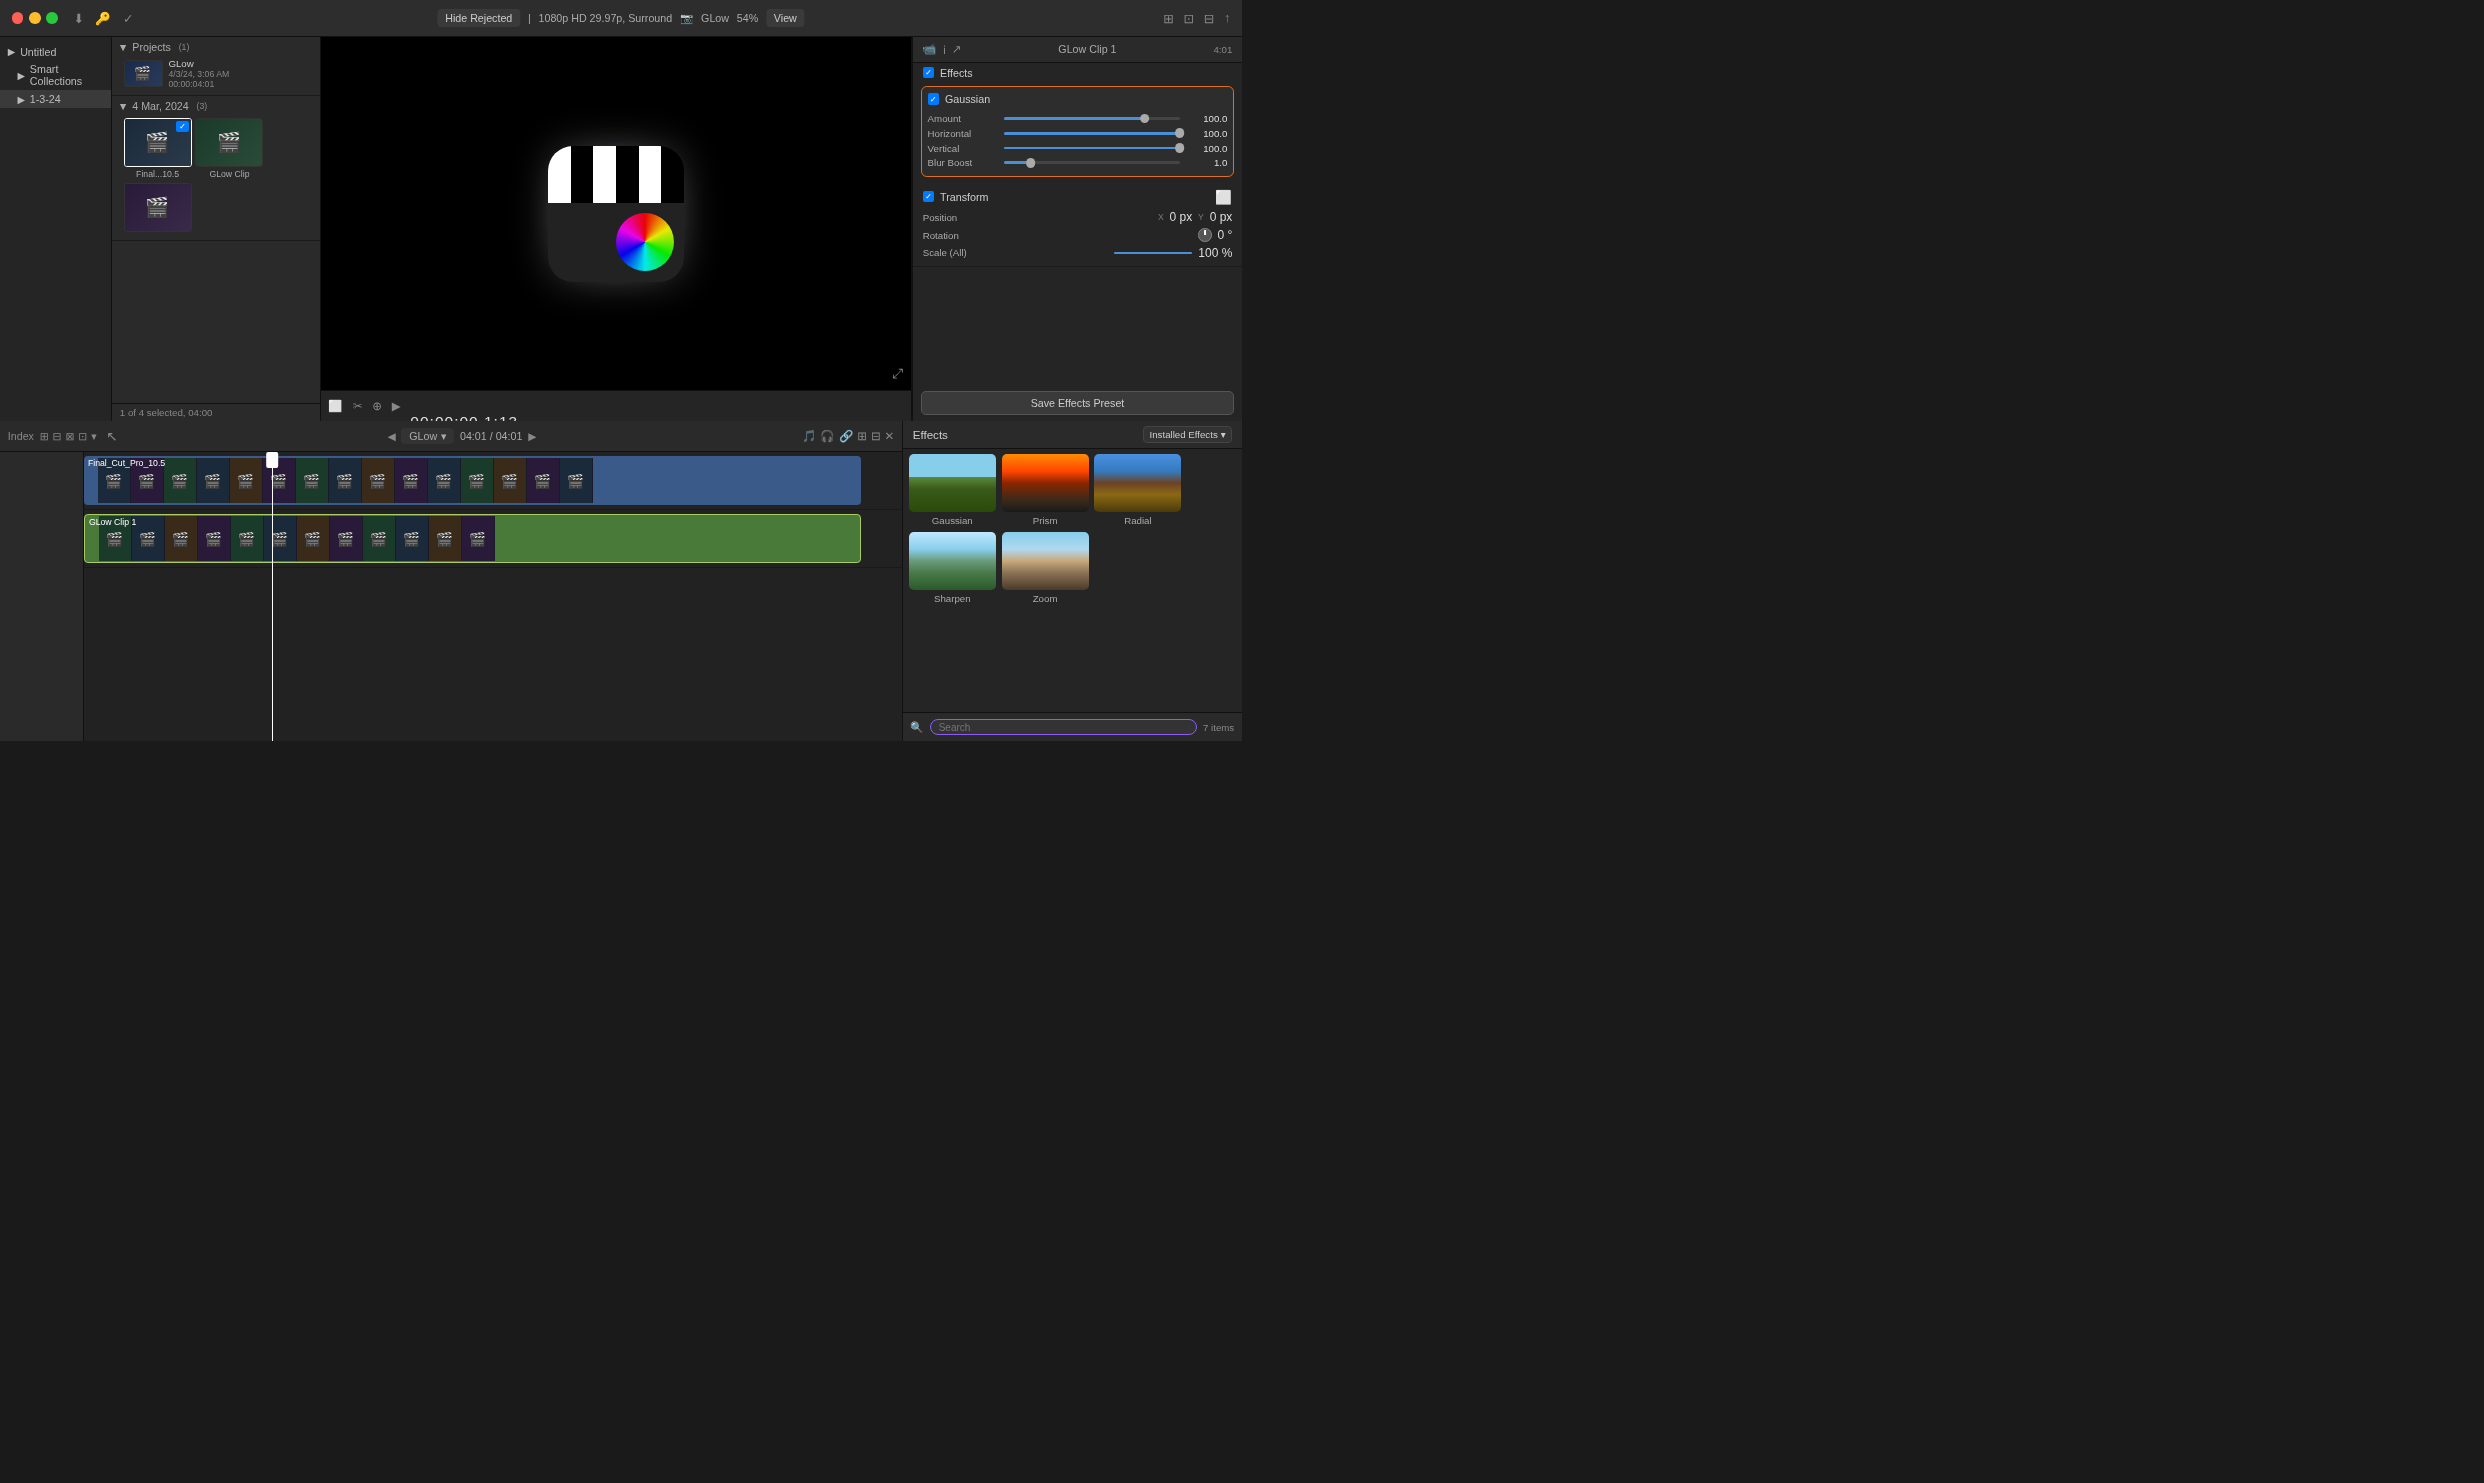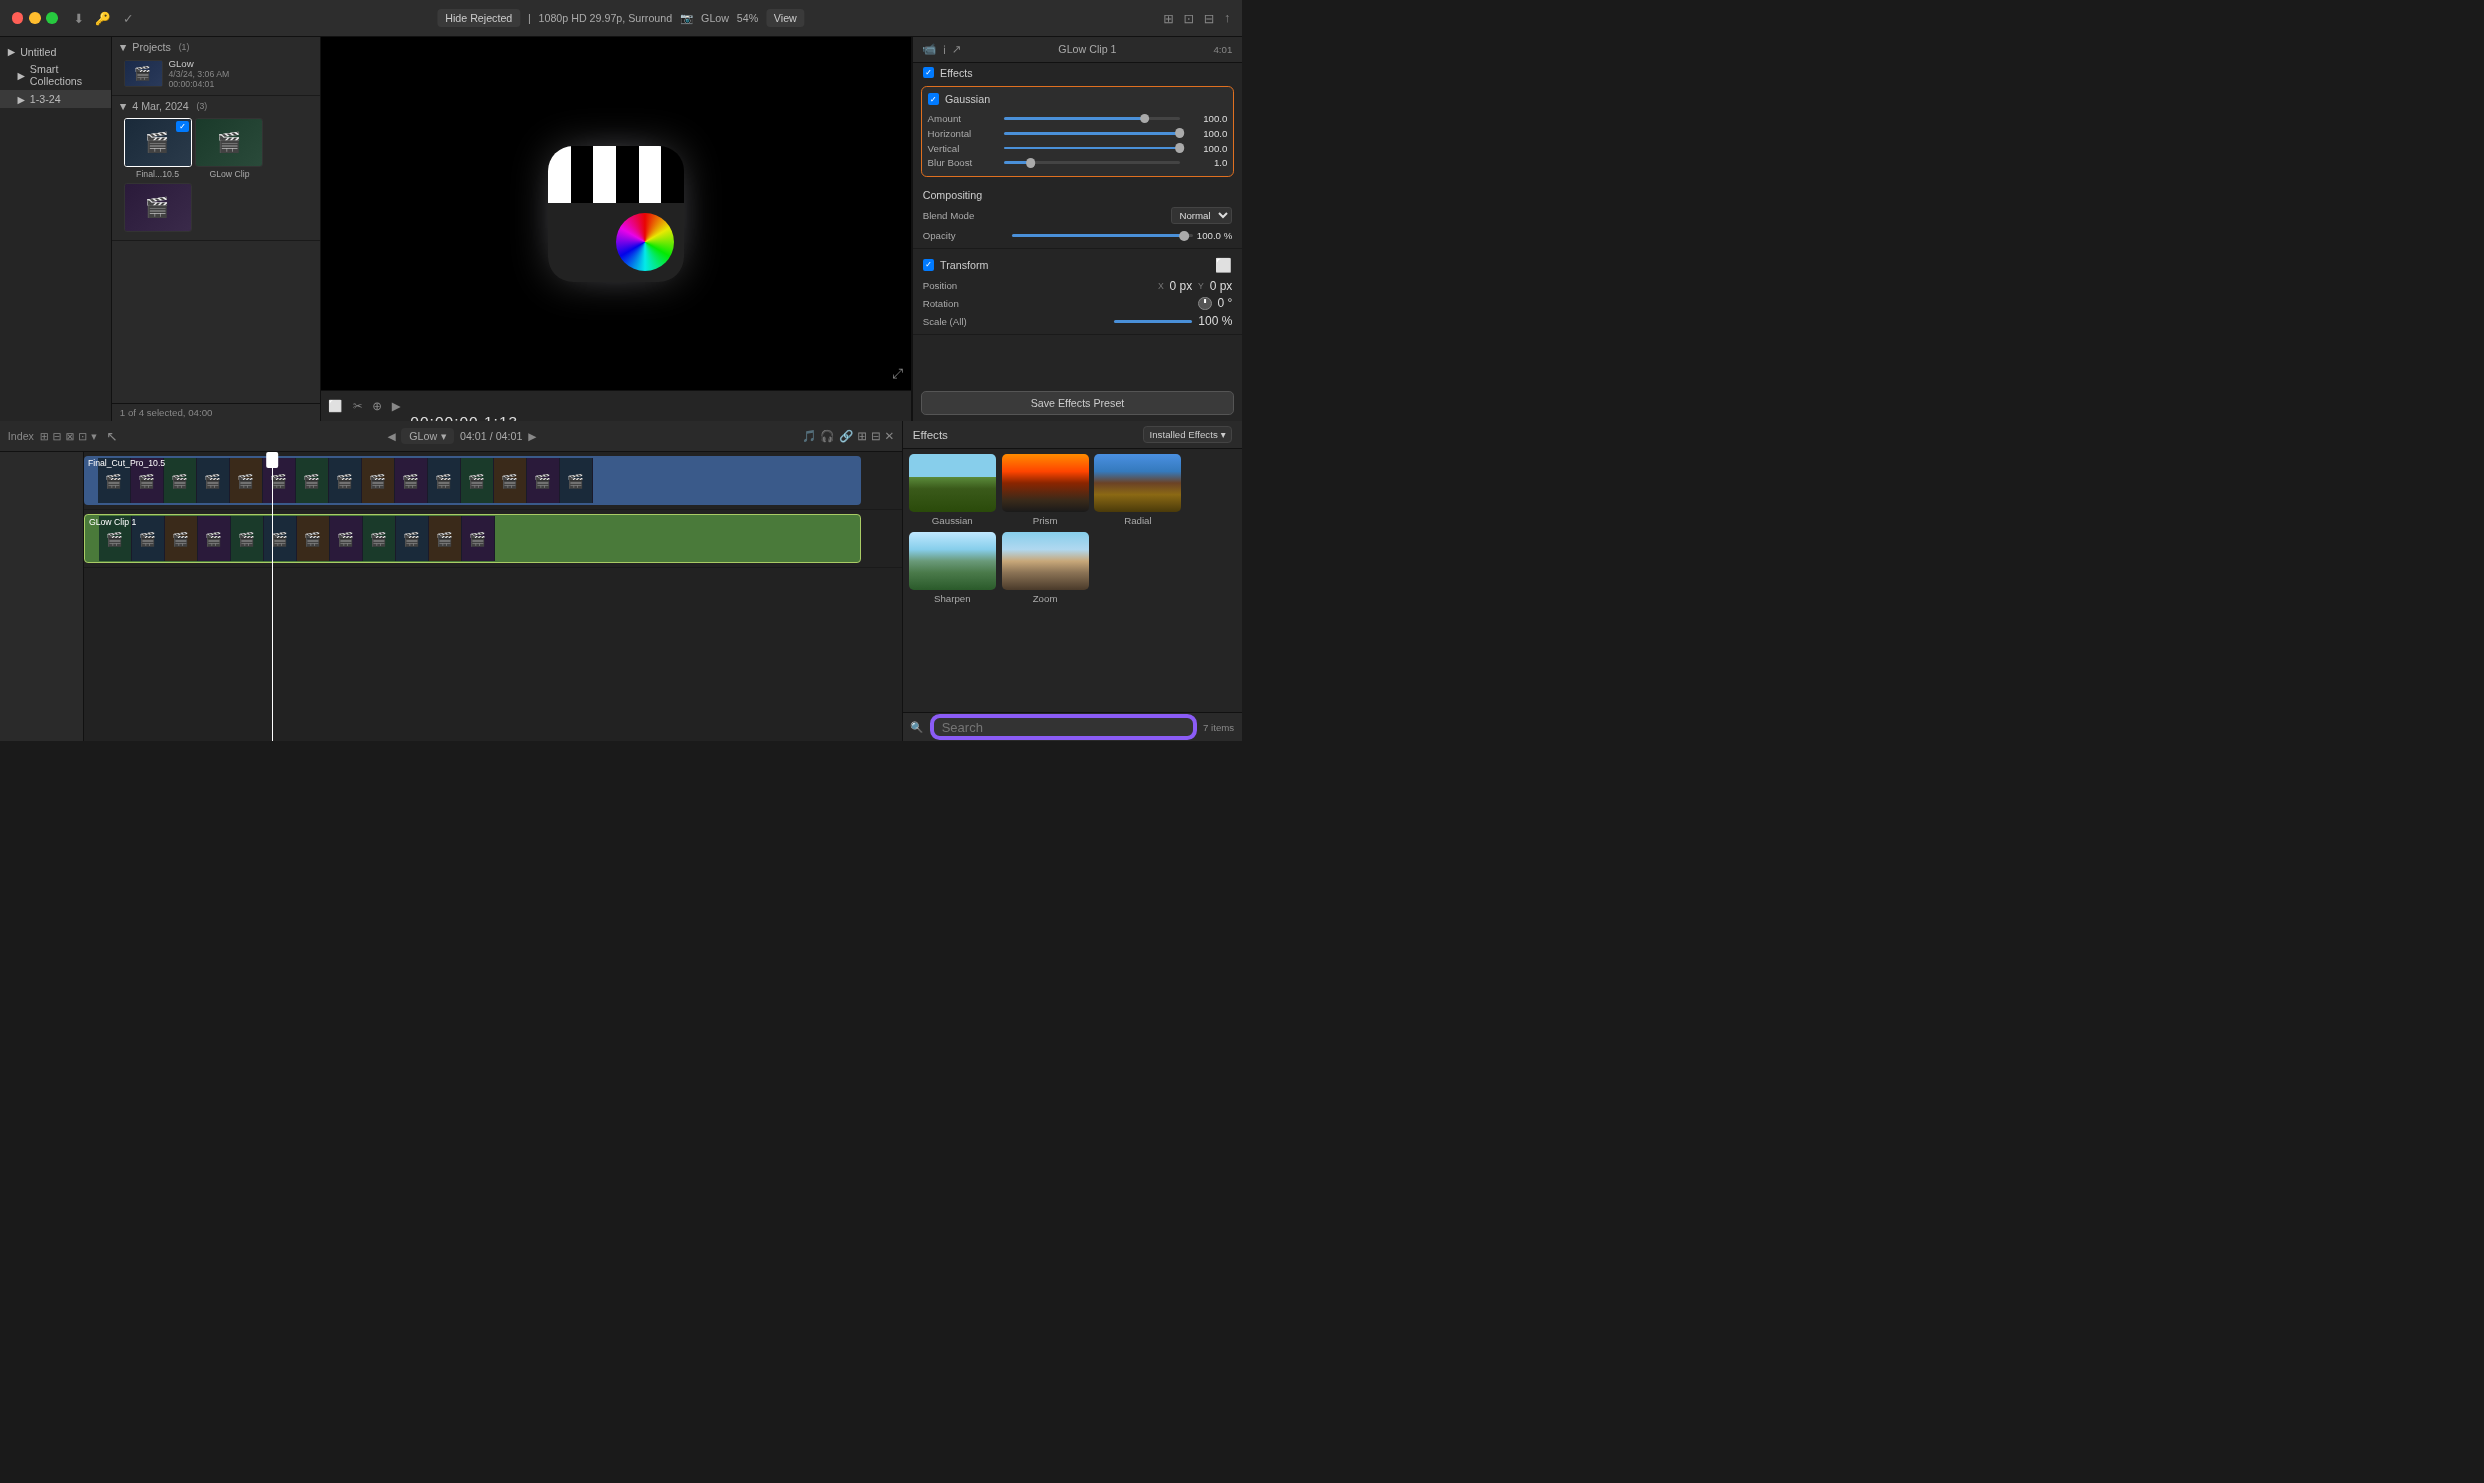--- a/index.html
+++ b/index.html
@@ -549,25 +549,25 @@
       background: #2a2a2a;
       border-top: 1px solid #111;
       display: flex;
       align-items: center;
       padding: 0 7.8px;
       gap: 5.8px;
     }
     .search-input {
       flex: 1;
       background: #333;
-      border: 4px solid #8b5cf6;
+      border: 1px solid #8b5cf6;
       border-radius: 9.7px;
       color: #ccc;
       padding: 1.9px 7.8px;
-      font-size: 13px;
+      font-size: 10px;
     }
     .effects-count { font-size: 9.7px; color: #888; }
 
     
     .thumb-landscape-1 {
       background: linear-gradient(to bottom, #87ceeb 0%, #87ceeb 40%, #5a8a3a 40%, #3a5a1a 60%, #2a4a0a 100%);
     }
     .thumb-landscape-2 {
       background: linear-gradient(to bottom, #ff8c00 0%, #ff4500 30%, #8b2500 50%, #3a2a1a 80%, #1a1a1a 100%);
     }
@@ -800,39 +800,20 @@
       <div class="param-row">
         <span class="param-label">Blur Boost</span>
         <div class="param-slider">
           <div class="param-slider-fill" style="width:15%;"></div>
           <div class="param-slider-thumb" style="left:15%;"></div>
         </div>
         <span class="param-value">1.0</span>
       </div>
     </div>
 
-    <div class="inspector-section">
-      <div class="inspector-section-header">
-        <span class="section-title">Compositing</span>
-      </div>
-      <div class="compositing-row">
-        <span class="comp-label">Blend Mode</span>
-        <select class="blend-select">
-          <option>Normal</option>
-        </select>
-      </div>
-      <div class="compositing-row">
-        <span class="comp-label">Opacity</span>
-        <div class="param-slider" style="margin-left:7.8px;">
-          <div class="param-slider-fill opacity-slider-fill"></div>
-          <div class="param-slider-thumb" style="left:95%;"></div>
-        </div>
-        <span class="comp-value">100.0 %</span>
-      </div>
-    </div>
 
     <div class="inspector-section transform-section">
       <div class="transform-header">
         <div class="checkbox">✓</div>
         <span class="section-title">Transform</span>
         <span style="margin-left:auto;font-size:13.6px;color:#888;">⬜</span>
       </div>
       <div class="transform-row">
         <span class="transform-label">Position</span>
         <div class="coord-group">

